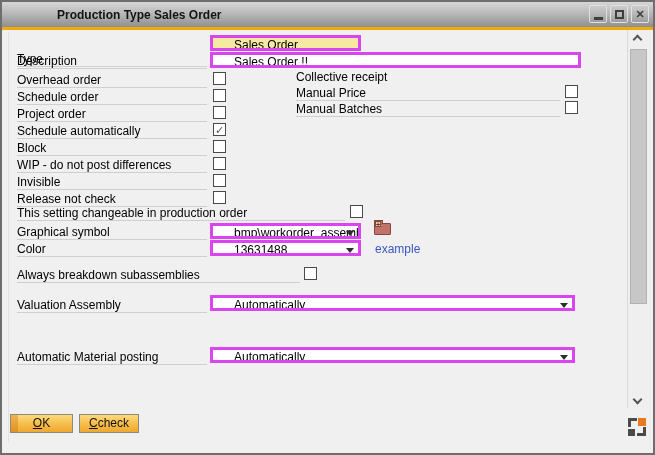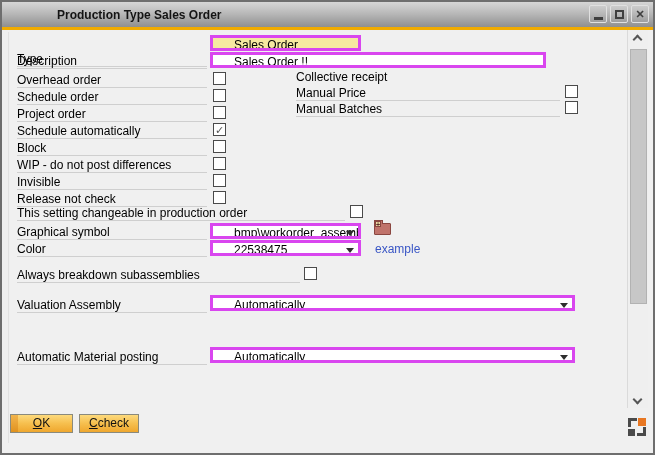--- a/index.html
+++ b/index.html
@@ -124,21 +124,21 @@
         </div>
     </div>
   </div>
   <div class="goldline" id="goldline" style="background: rgb(240, 171, 0);"></div>
   <div class="left-line"></div>
 
   <div class="lbl" style="top:50px">Type</div>
   <div class="field" id="type-field" style="left: 208px; top: 33px; width: 151px; background: rgb(246, 233, 161);">Sales Order</div>
 
   <div class="lbl" style="top:52px">Description</div>
-  <div class="field" style="left:208px; top:50px; width:336px;">Sales Order !!</div>
+  <div class="field" style="left:208px; top:50px; width:371px;">Sales Order !!</div>
 
   <div class="lbl" style="top:71px">Overhead order</div>
   <div class="cb" style="left:211px; top:70px"></div>
 
   <div class="lbl" style="top:88px">Schedule order</div>
   <div class="cb" style="left:211px; top:87px"></div>
 
   <div class="lbl" style="top:105px">Project order</div>
   <div class="cb" style="left:211px; top:104px"></div>
 
@@ -172,21 +172,21 @@
   <div class="field dd" style="left:208px; top:221px; width:151px;">
     <span>bmp\workorder_assembly_re</span>
     <span class="dd-arrow"></span>
   </div>
   <div class="folder">
     <span class="plus">+</span>
   </div>
 
   <div class="lbl" style="top:240px">Color</div>
   <div class="field dd" style="left:208px; top:238px; width:151px;">
-    <span>22538475</span>
+    <span>13631488</span>
     <span class="dd-arrow"></span>
   </div>
   <div class="link" id="example-link" style="left: 373px; top: 240px; color: rgb(58, 86, 197);">example</div>
 
   <div class="lbl" style="top:266px; width:283px">Always breakdown subassemblies</div>
   <div class="cb" style="left:302px; top:265px"></div>
 
   <div class="lbl" style="top:296px">Valuation Assembly</div>
   <div class="field dd" style="left:208px; top:293px; width:365px;">
     <span>Automatically</span>

